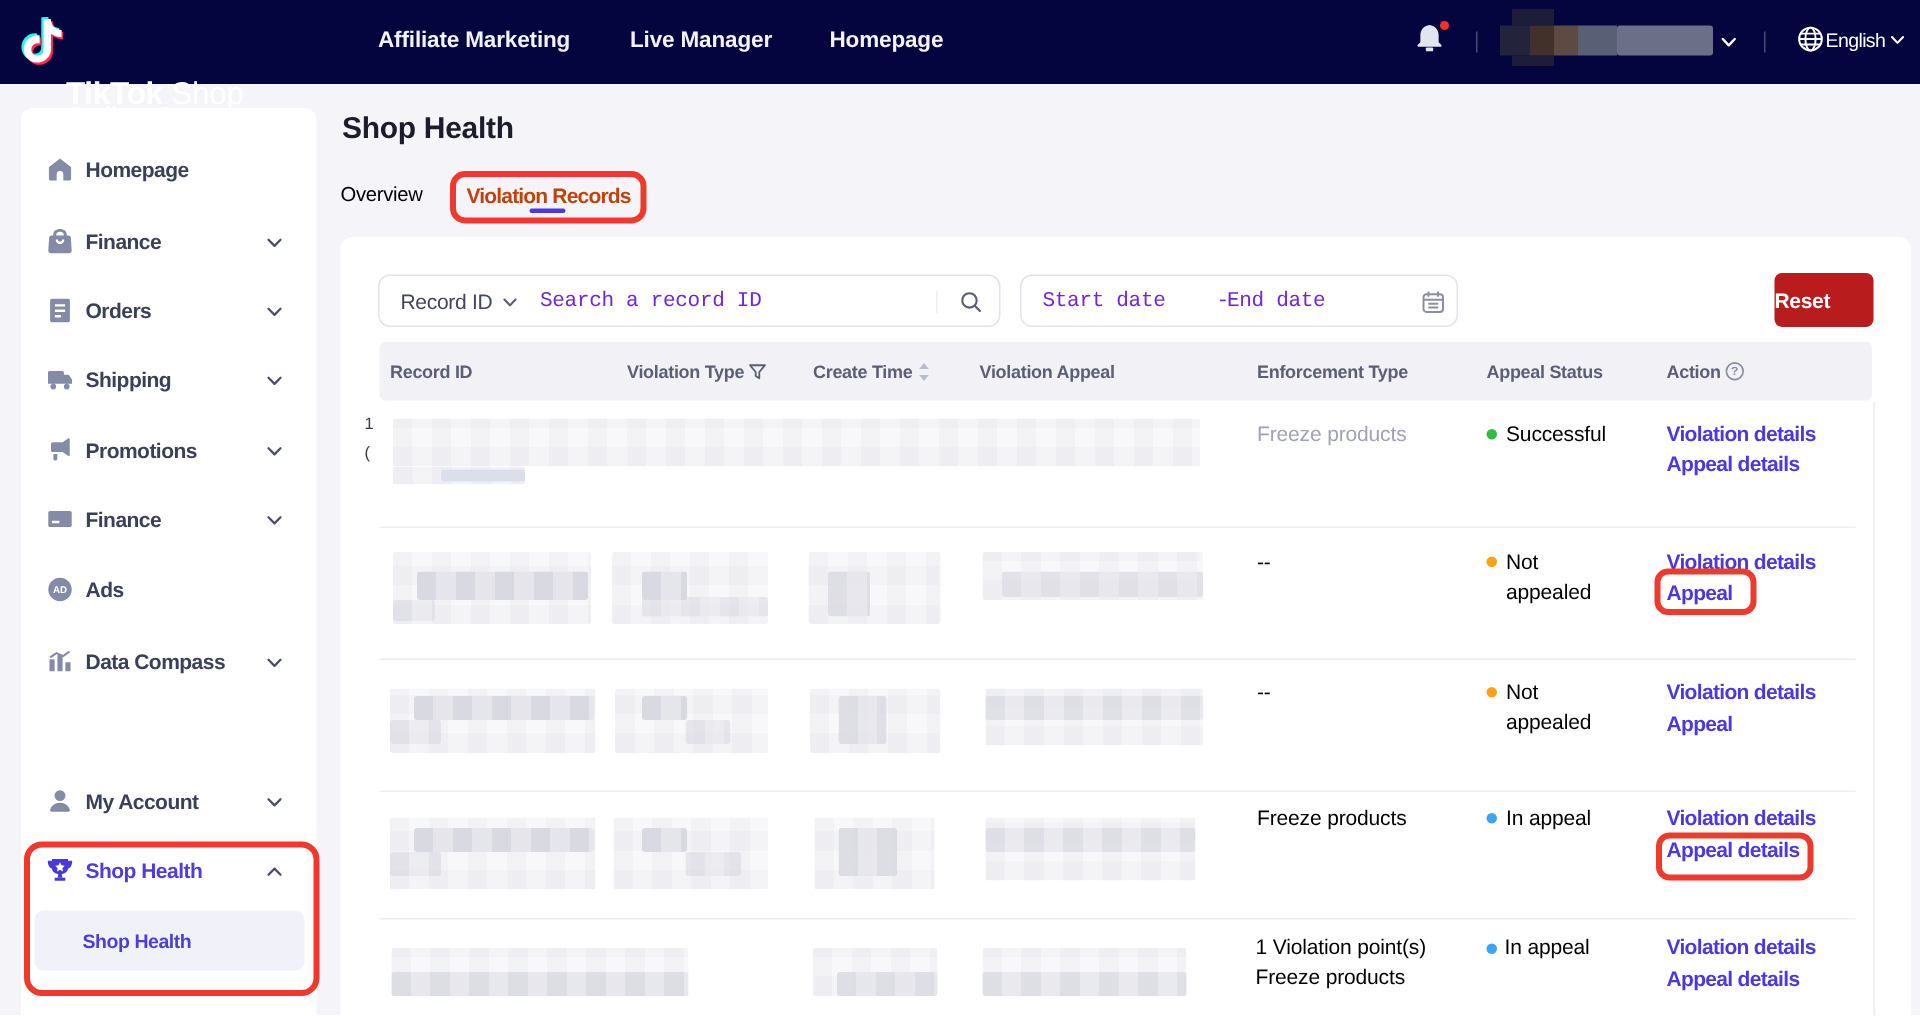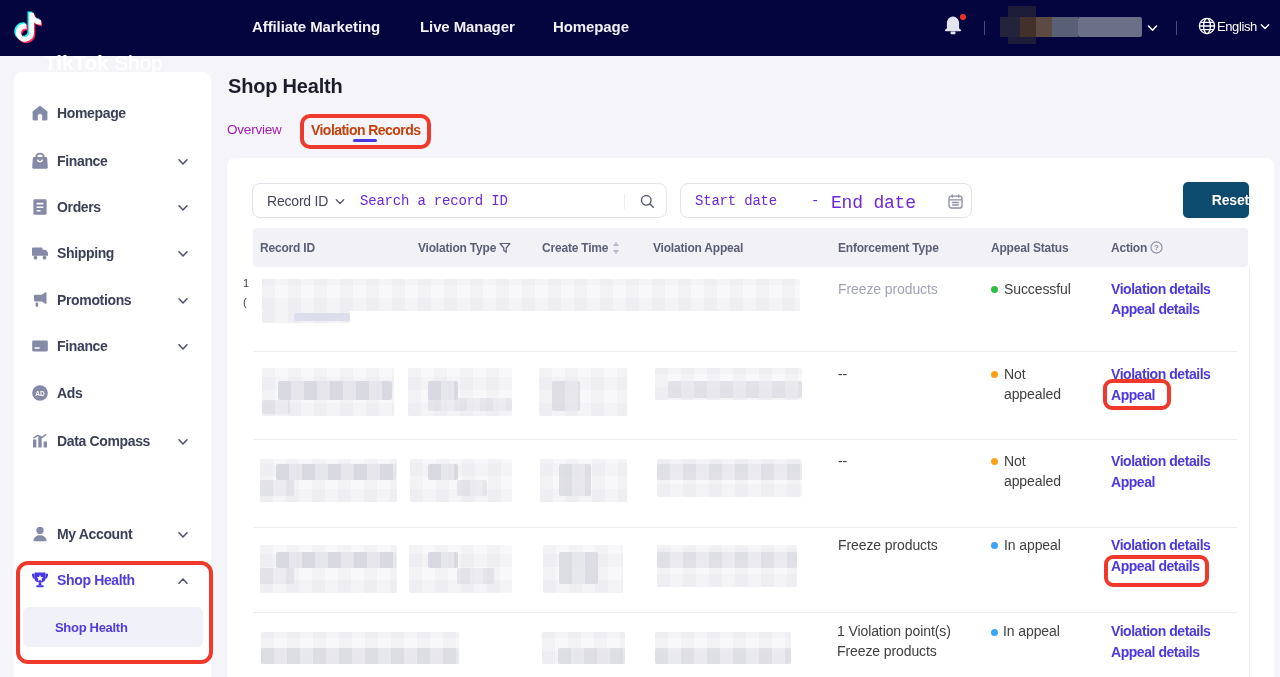--- a/index.html
+++ b/index.html
@@ -24,27 +24,27 @@
   .subbg .mit { position:absolute; left:32px; top:13px; font-size:13px; font-weight:700; letter-spacing:-0.3px; color:#4f3cdc; }
   .redbox { position:absolute; border:4.5px solid #ee392c; border-radius:12px; }
 
   
   .title { position:absolute; left:228px; top:75px; font-size:20px; font-weight:700; letter-spacing:-0.2px; color:#1c1c2a; }
   .tab { position:absolute; top:122px; font-size:14px; letter-spacing:-0.2px; }
   .card { position:absolute; left:227px; top:158px; width:1047px; height:600px; background:#fff; border-radius:8px; }
 
   .input { position:absolute; background:#fff; border:1px solid #e3e3ec; border-radius:8px; }
   .ph { color:#6d28d9;font-family:Liberation Mono, monospace; }
-  .btn { position:absolute; left:1183px; top:182px; width:66px; height:36px; background:#0c4a6e; border-radius:5px; color:#fff; font-size:14px; font-weight:700; text-align:right; line-height:36px; letter-spacing:-0.2px; }
+  .btn { position:absolute; left:1183px; top:182px; width:66px; height:36px; background:#b91c1c; border-radius:5px; color:#fff; font-size:14px; font-weight:700; text-align:left; line-height:36px; letter-spacing:-0.2px; }
 
   
   .thead { position:absolute; left:253px; top:228px; width:995px; height:39px; background:#f1f1f6; border-radius:4px; }
   .th { position:absolute; top:241px; font-size:12px; font-weight:700; letter-spacing:-0.2px; color:#5c5e74; }
   .rowline { position:absolute; left:253px; width:984px; height:1px; background:#ededf2; }
-  .td { position:absolute; font-size:14px; letter-spacing:-0.1px; color:#404040; white-space:nowrap; }
+  .td { position:absolute; font-size:14px; letter-spacing:-0.1px; color:#000000; white-space:nowrap; }
   .td.gray { color:#a1a3b4; }
   .lnk { position:absolute; font-size:14px; font-weight:700; letter-spacing:-0.45px; color:#4c38e0; white-space:nowrap; }
   .dot { position:absolute; width:7px; height:7px; border-radius:50%; }
   .mos { position:absolute;
     background:
       repeating-linear-gradient(90deg, rgba(140,140,162,0.05) 0 13px, rgba(255,255,255,0) 13px 26px),
       repeating-linear-gradient(0deg, rgba(140,140,162,0.04) 0 13px, rgba(255,255,255,0) 13px 26px),
       #f8f8fa;
     border-radius:2px; }
   .dk { position:absolute;
@@ -202,21 +202,21 @@
         <path d="M2 8.2l4-4.1 4 4.1" fill="none" stroke="#4b4f68" stroke-width="1.5" stroke-linecap="round" stroke-linejoin="round"></path>
       </svg>
   </div>
 
   <div class="subbg">
       <span class="mit">Shop Health</span>
     </div>
   <div class="redbox" style="left:16px;top:561px;width:197px;height:103px"></div>
 
   <div class="title">Shop Health</div>
-  <span class="tab" style="left:227px;color:#a21caf;font-size:13.5px">Overview</span>
+  <span class="tab" style="left:227px;color:#000000;font-size:13.5px">Overview</span>
   <span class="tab" style="left:311px;color:#c2410c;font-weight:700;letter-spacing:-0.55px">Violation Records</span>
   <div class="abs" style="left:353px;top:139px;width:24px;height:3px;background:#4c38e0;border-radius:2px"></div>
   <div class="redbox" style="left:300px;top:114px;width:131px;height:35px;border-width:4px;border-radius:10px"></div>
 
   <div class="card"></div>
 
   <div class="input" style="left:252px;top:183px;width:415px;height:35px">
     <span class="abs" style="left:14px;top:9px;font-size:14px;color:#42455c;letter-spacing:-0.2px">Record ID</span>
     <svg class="abs" style="left:81px;top:12px" width="12" height="12" viewBox="0 0 13 13">
         <path d="M2.5 4l4 4.2 4-4.2" fill="none" stroke="#585b72" stroke-width="1.5" stroke-linecap="round" stroke-linejoin="round"></path>
@@ -224,21 +224,21 @@
     <span class="abs ph" style="left:107px;top:9px;font-size:14px;letter-spacing:-0.2px">Search a record ID</span>
     <div class="abs" style="left:371px;top:10px;width:1px;height:15px;background:#ededf2"></div>
     <svg class="abs" style="left:387px;top:10px" width="15" height="15" viewBox="0 0 15 15">
         <circle cx="6.3" cy="6.3" r="4.8" fill="none" stroke="#595c73" stroke-width="1.4"></circle>
         <path d="M10 10l3.3 3.3" stroke="#595c73" stroke-width="1.4" stroke-linecap="round"></path>
       </svg>
   </div>
   <div class="input" style="left:680px;top:183px;width:292px;height:35px">
     <span class="abs ph" style="left:14px;top:9px;font-size:14px;letter-spacing:-0.2px">Start date</span>
     <span class="abs ph" style="left:130px;top:9px;font-size:14px">-</span>
-    <span class="abs ph" style="left:150px;top:9px;font-size:18px;letter-spacing:-0.2px">End date</span>
+    <span class="abs ph" style="left:137px;top:9px;font-size:14px;letter-spacing:-0.2px">End date</span>
     <svg class="abs" style="left:266px;top:9px" width="17" height="17" viewBox="0 0 17 17">
       <g fill="none" stroke="#8a8da4" stroke-width="1.3">
         <rect x="2" y="3.2" width="13" height="11.8" rx="2"></rect>
         <path d="M2 6.8h13M5.3 1.4v3.4M11.7 1.4v3.4M5.2 9.5h6.6M5.2 12h6.6"></path>
       </g>
     </svg>
   </div>
   <div class="btn">Reset</div>
 
   <div class="thead"></div>

